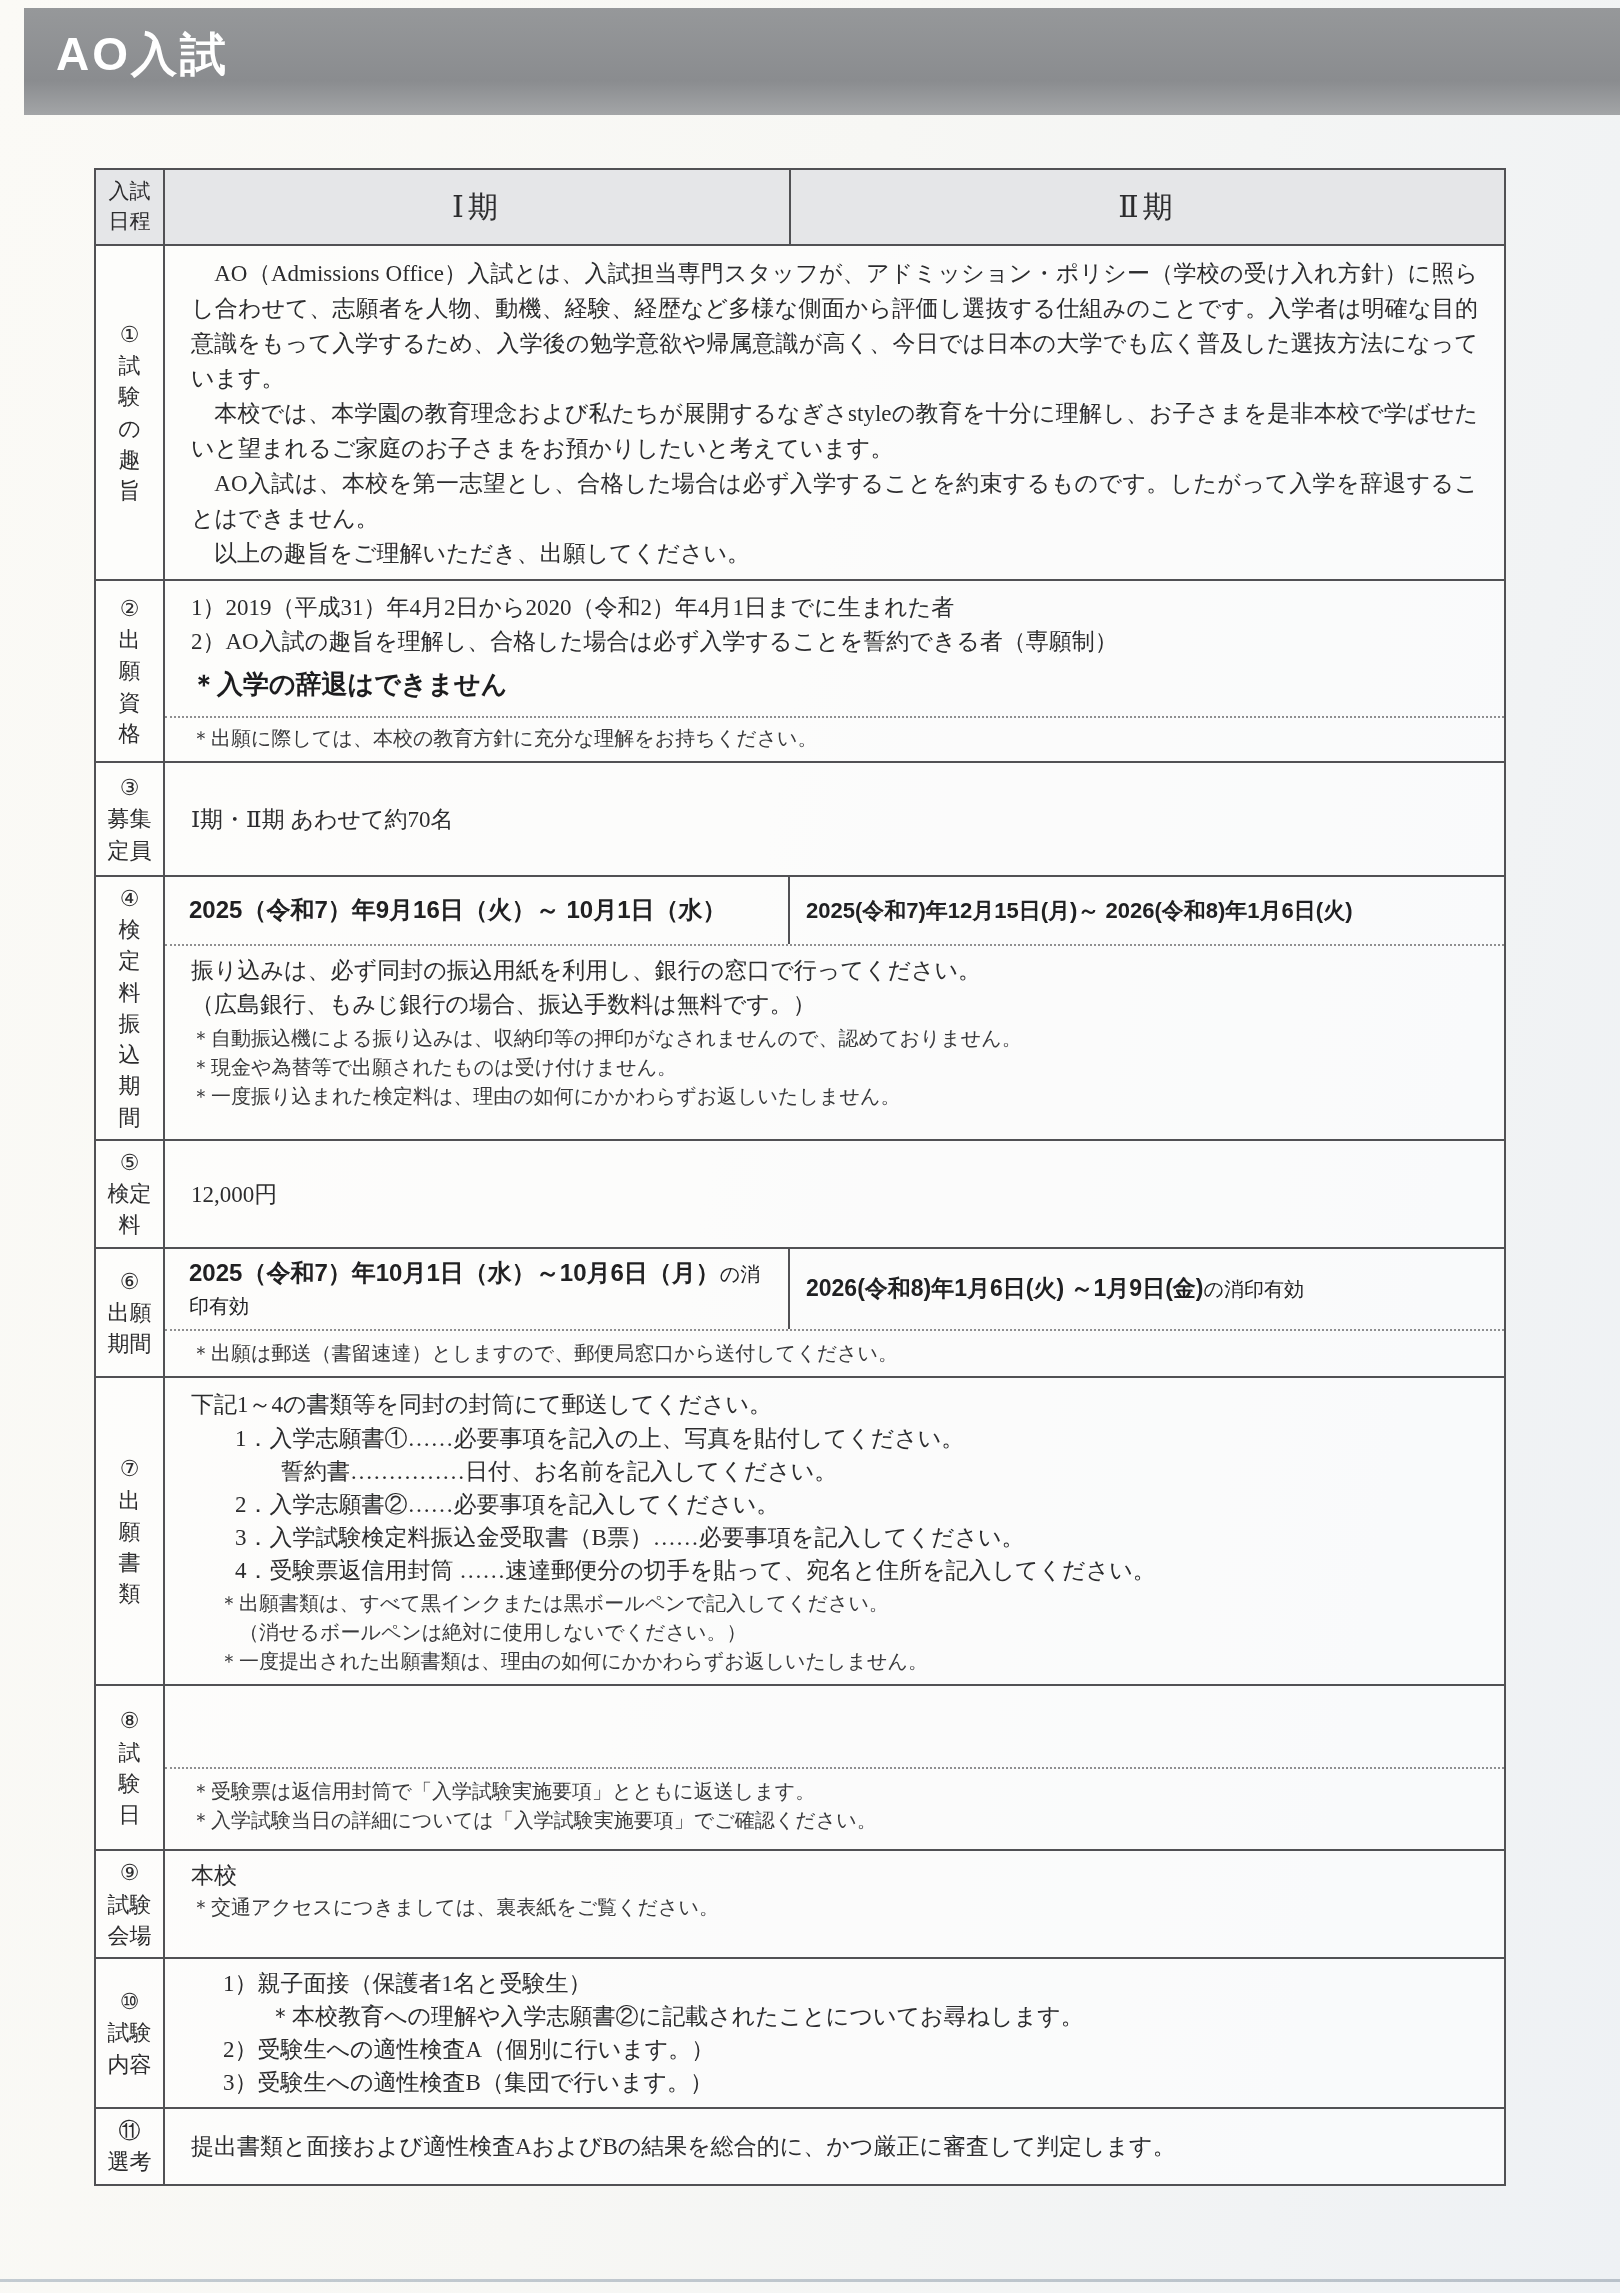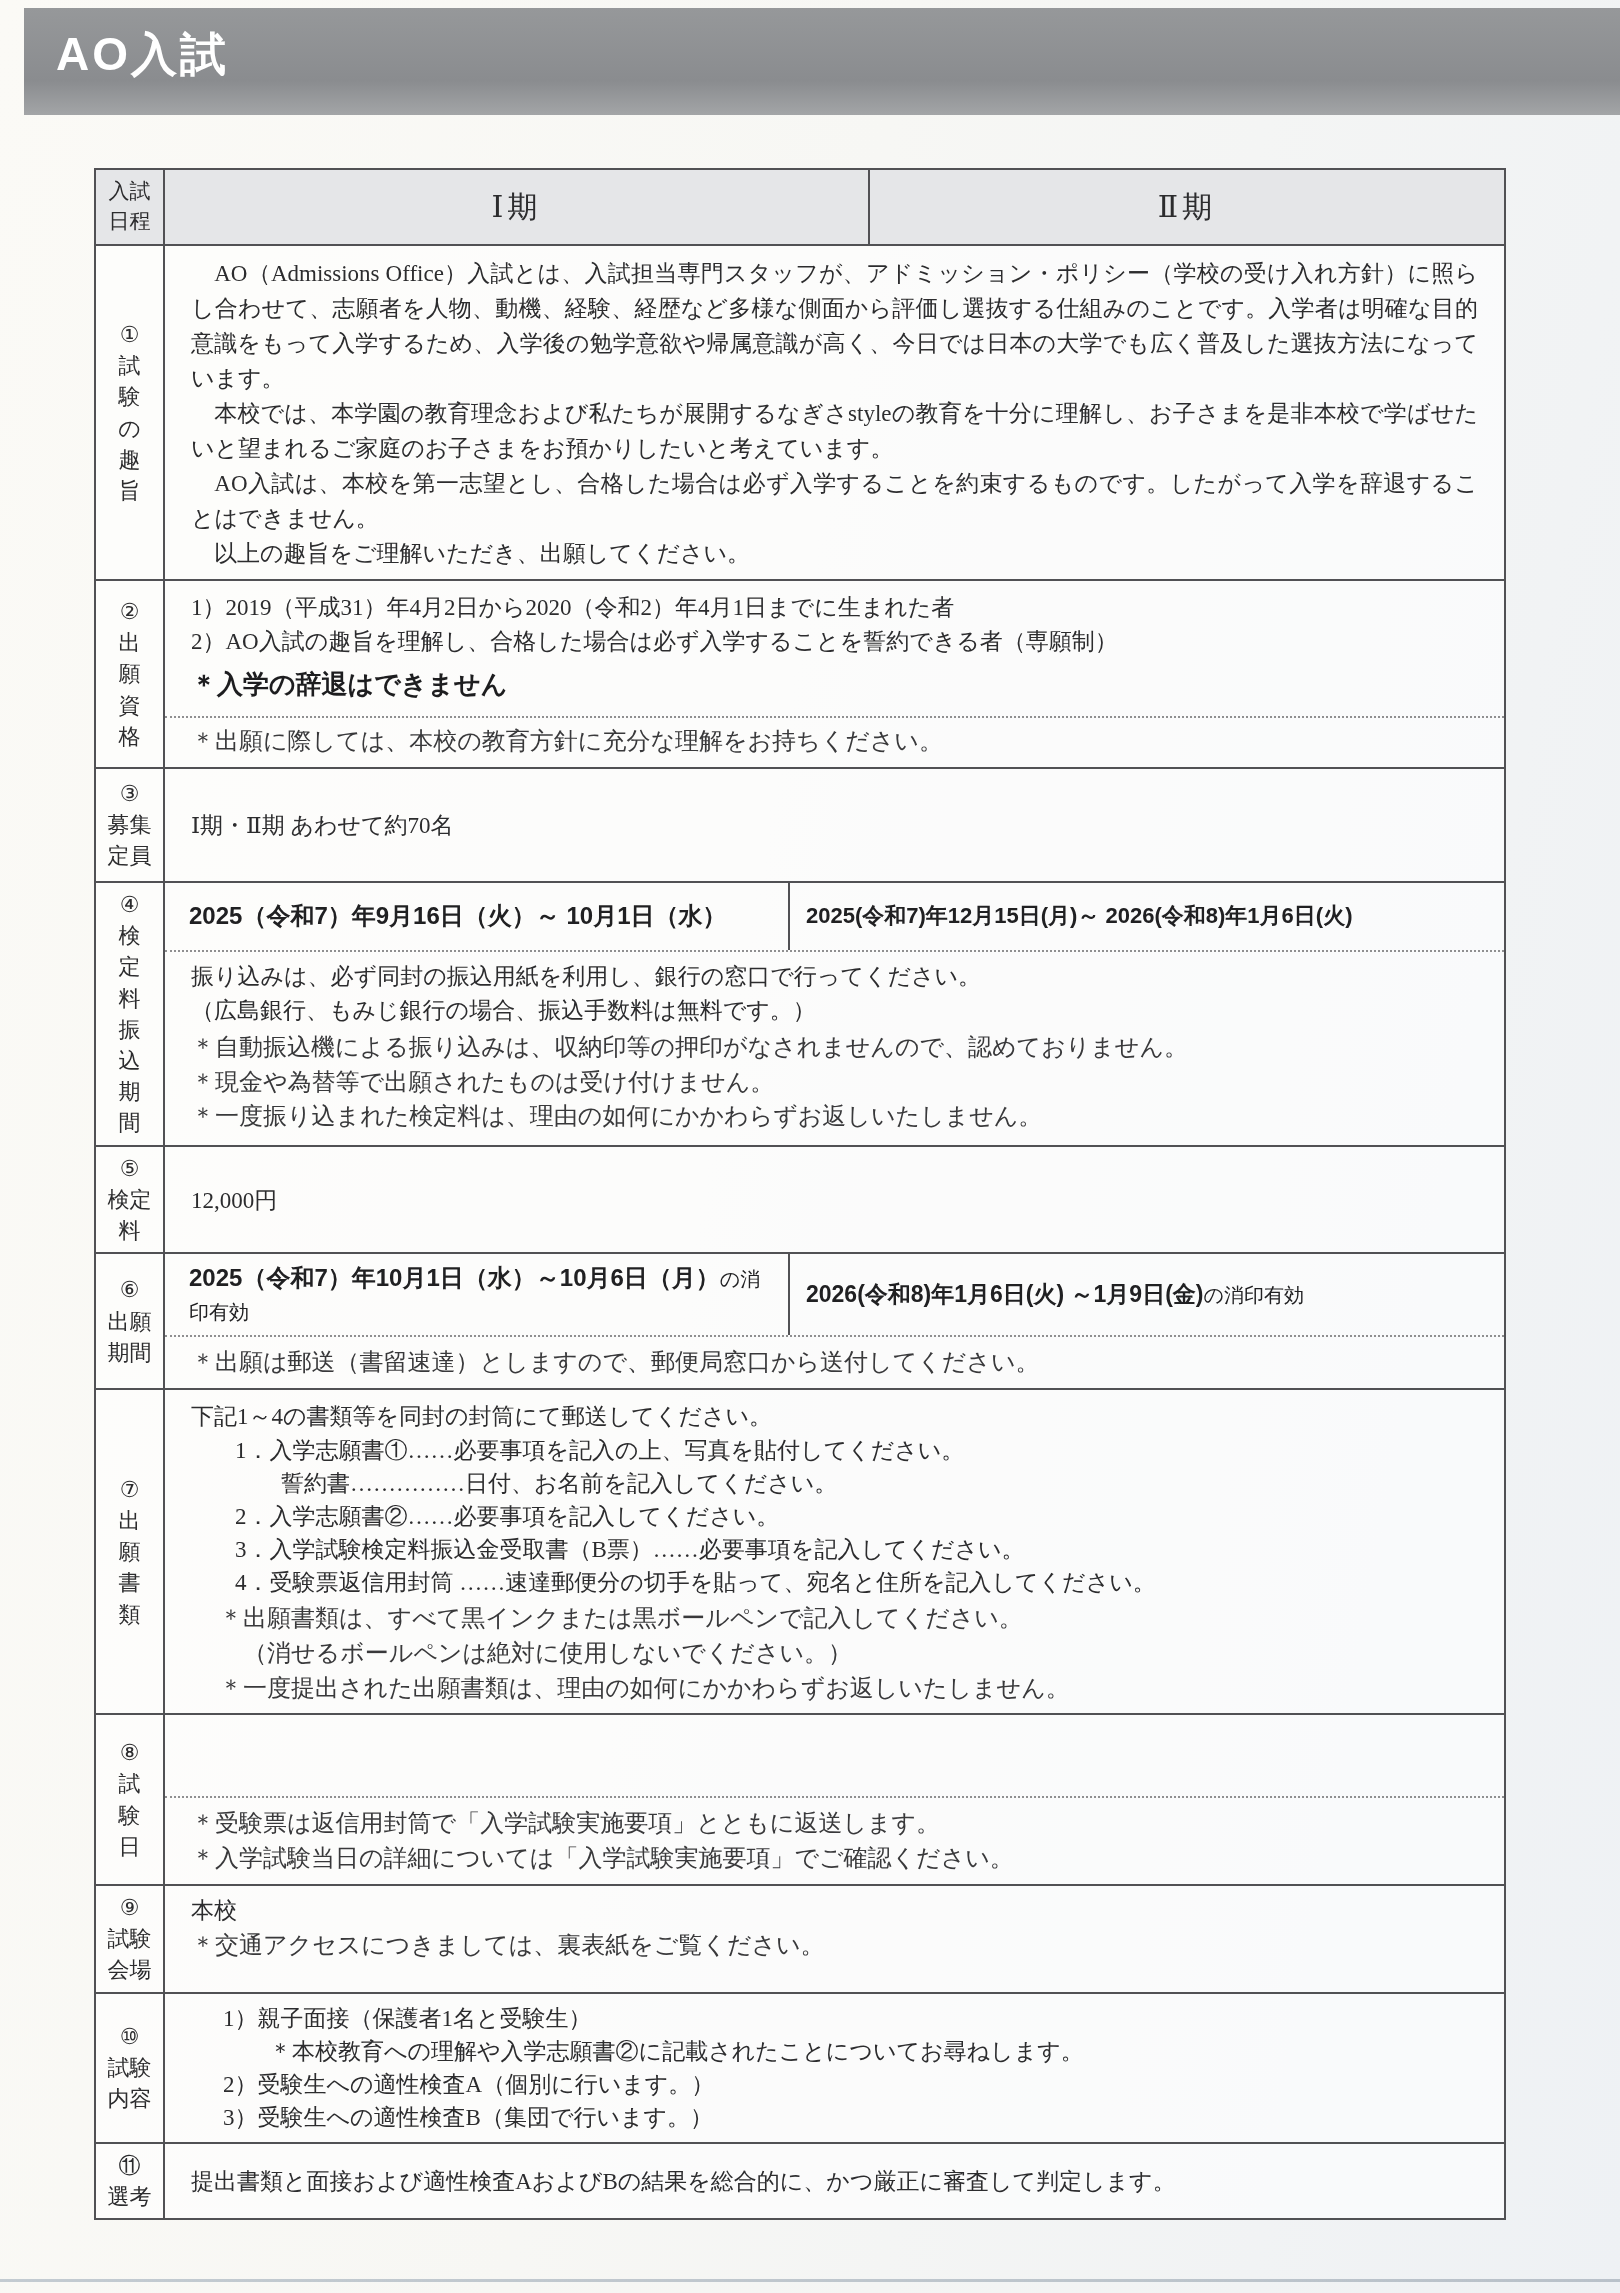--- a/index.html
+++ b/index.html
@@ -49,36 +49,36 @@
     display:flex;align-items:center;justify-content:center;
     text-align:center;white-space:pre-line;
     font-size:22px;line-height:1.42;
     padding:6px 2px;box-sizing:border-box;
   }
   .content{box-sizing:border-box;}
   .pre{white-space:pre-line;}
   
   .head-row{background:#e5e6e8;}
   .head-split{display:flex;align-items:stretch;height:100%;}
-  .head-c1{width:705px;border-right:2px solid var(--line);display:flex;align-items:center;justify-content:center;box-sizing:border-box;}
+  .head-c1{width:626px;border-right:2px solid var(--line);display:flex;align-items:center;justify-content:center;box-sizing:border-box;}
   .head-c2{flex:1;display:flex;align-items:center;justify-content:center;}
   .period{font-size:30px;letter-spacing:4px;}
   
   .dates{display:flex;align-items:stretch;border-bottom:2px dotted var(--dot);box-sizing:border-box;}
   .dleft{width:625px;border-right:2px solid var(--line);box-sizing:border-box;
          display:flex;flex-direction:column;justify-content:center;padding:8px 14px 8px 24px;}
   .dright{flex:1;display:flex;flex-direction:column;justify-content:center;padding:8px 10px 8px 16px;}
   .date{
     font-family:"Liberation Sans","DejaVu Sans",sans-serif;
     font-weight:bold;font-size:24px;color:#202022;line-height:1.35;
   }
   .date .sfx{font-weight:normal;font-size:20px;font-family:"Liberation Serif","DejaVu Serif",serif;}
   .small-note{
     font-family:"Liberation Sans","DejaVu Sans",sans-serif;
-    font-size:24px;line-height:1.45;color:#39393b;
+    font-size:20px;line-height:1.45;color:#39393b;
   }
   .body-text{font-size:23px;line-height:34px;}
   .para{font-size:23px;line-height:35px;text-align:justify;}
   .bold-note{
     font-family:"Liberation Sans","DejaVu Sans",sans-serif;
     font-weight:bold;font-size:26px;color:#1d1d1f;
   }
   .dotted-sep{border-top:2px dotted var(--dot);}
   .pad{padding:10px 26px 8px 26px;}
   .vcenter{display:flex;align-items:center;}

